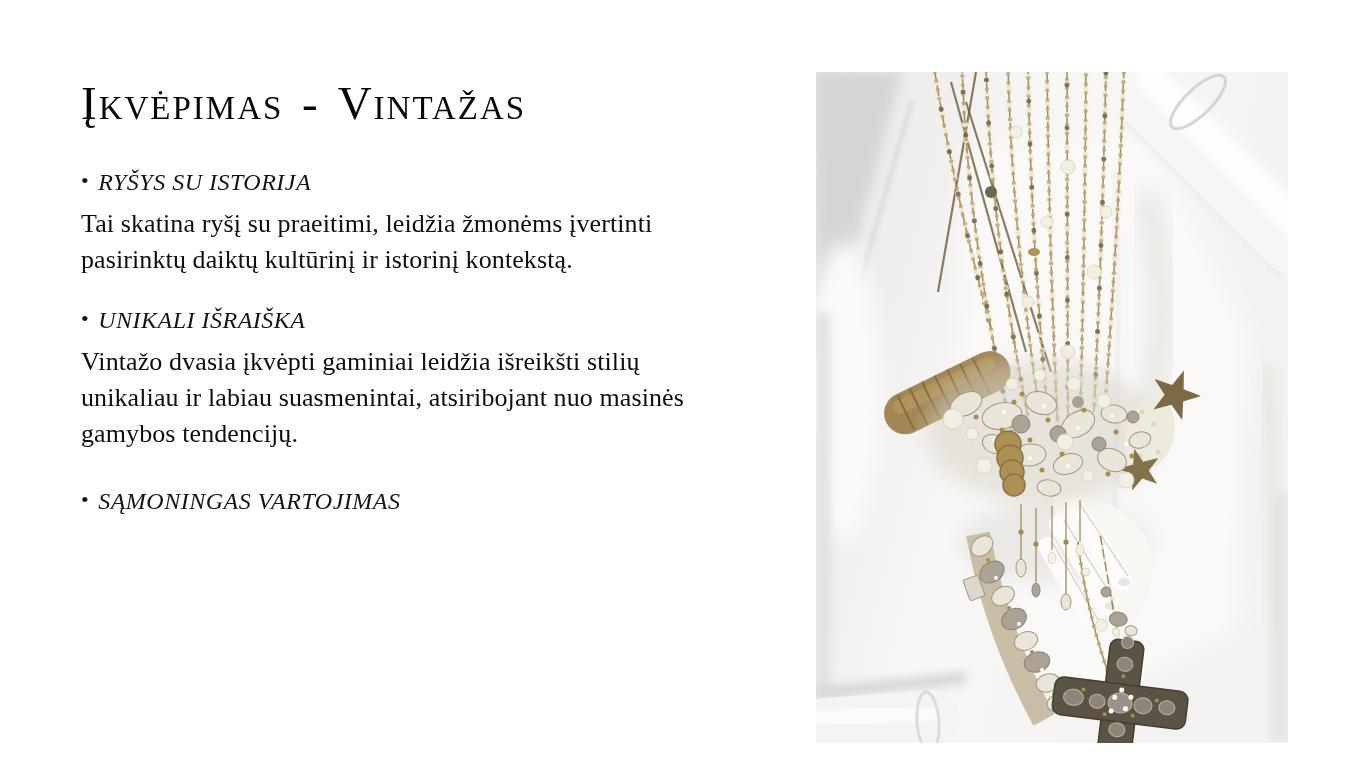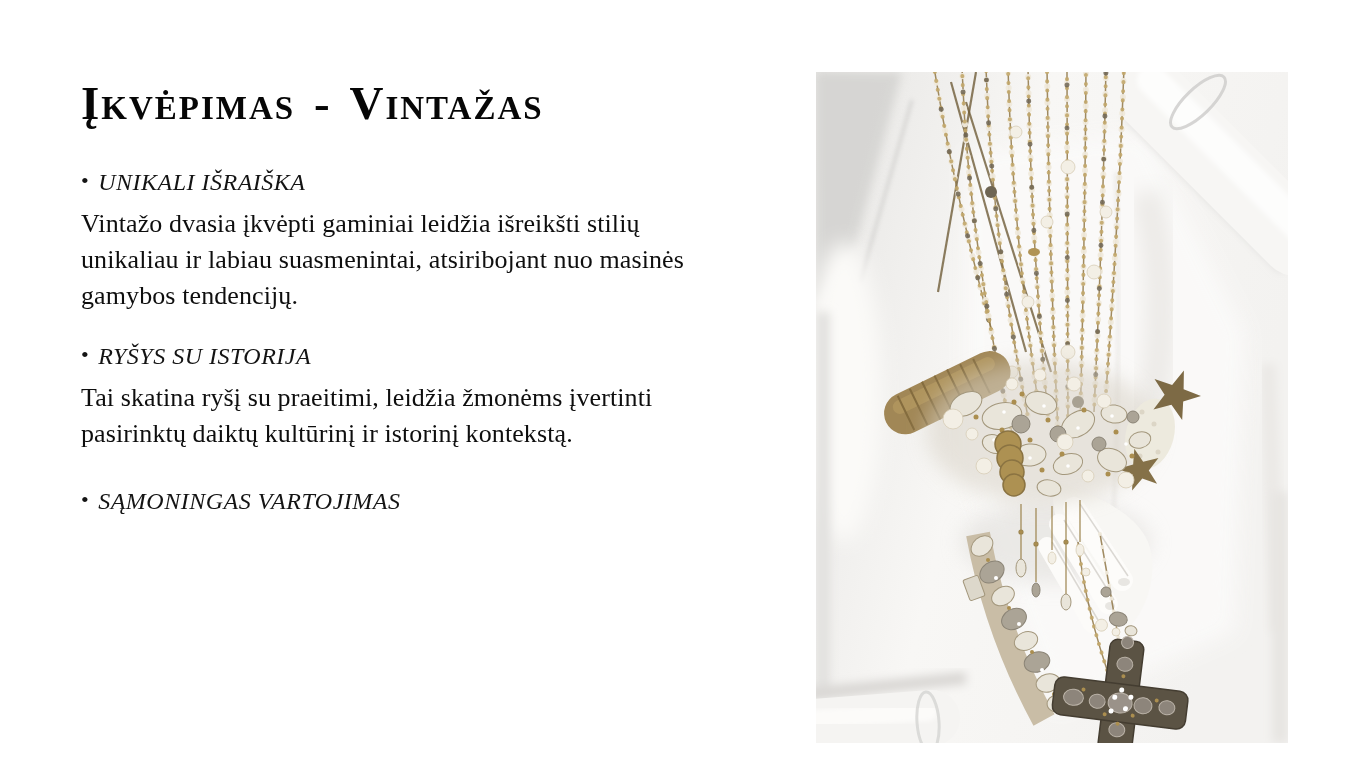--- a/index.html
+++ b/index.html
@@ -2,21 +2,21 @@
 <html><head>
 <meta charset="utf-8">
 <style>
   html,body{margin:0;padding:0;background:#ffffff;}
   .slide{
     position:relative;width:1366px;height:768px;background:#ffffff;
     overflow:hidden;font-family:"Liberation Serif",serif;color:#111111;
   }
   .content{position:absolute;left:81px;top:76px;width:735px;}
   .title{
-    margin:0 0 37px 0;font-size:47px;line-height:1.15;font-weight:700;
+    margin:0 0 37px 0;font-size:47px;line-height:1.15;font-weight:400;
     font-variant:small-caps;letter-spacing:2px;word-spacing:5px;color:#060606;
   }
   .sec{margin:0;}
   .sec-h{
     margin:0 0 9px 0;font-size:24px;line-height:1.25;font-weight:400;
     font-style:italic;letter-spacing:0.5px;color:#141414;
   }
   .bullet{font-style:normal;display:inline-block;margin-right:9px;font-size:22px;transform:translateY(-2px);}
   .sec-p{
     margin:0 0 27px 0;font-size:26px;line-height:1.38;color:#0e0e0e;
@@ -44,30 +44,30 @@
 </style>
 </head>
 <body>
 
 <div class="slide">
 
   <div class="content">
     <h1 class="title">Įkvėpimas - Vintažas</h1>
 
     <section class="sec">
+      <h2 class="sec-h"><span class="bullet">•</span><span>RYŠYS SU ISTORIJA</span></h2>
+      <p class="sec-p">Tai skatina ryšį su praeitimi, leidžia žmonėms įvertinti
+pasirinktų daiktų kultūrinį ir istorinį kontekstą.</p>
+    </section>
+
+    <section class="sec">
       <h2 class="sec-h"><span class="bullet">•</span><span>UNIKALI IŠRAIŠKA</span></h2>
       <p class="sec-p">Vintažo dvasia įkvėpti gaminiai leidžia išreikšti stilių
 unikaliau ir labiau suasmenintai, atsiribojant nuo masinės
 gamybos tendencijų.</p>
-    </section>
-
-    <section class="sec">
-      <h2 class="sec-h"><span class="bullet">•</span><span>RYŠYS SU ISTORIJA</span></h2>
-      <p class="sec-p">Tai skatina ryšį su praeitimi, leidžia žmonėms įvertinti
-pasirinktų daiktų kultūrinį ir istorinį kontekstą.</p>
     </section>
 
     <section class="sec sec--gap">
       <h2 class="sec-h"><span class="bullet">•</span><span>SĄMONINGAS VARTOJIMAS</span></h2>
     </section>
   </div>
 
   <figure class="photo" role="img" aria-label="Vintage beaded necklaces with pearls, crystals and jeweled crosses draped over a white mannequin hand">
     <svg viewBox="0 0 472 671" xmlns="http://www.w3.org/2000/svg">
       <defs>

